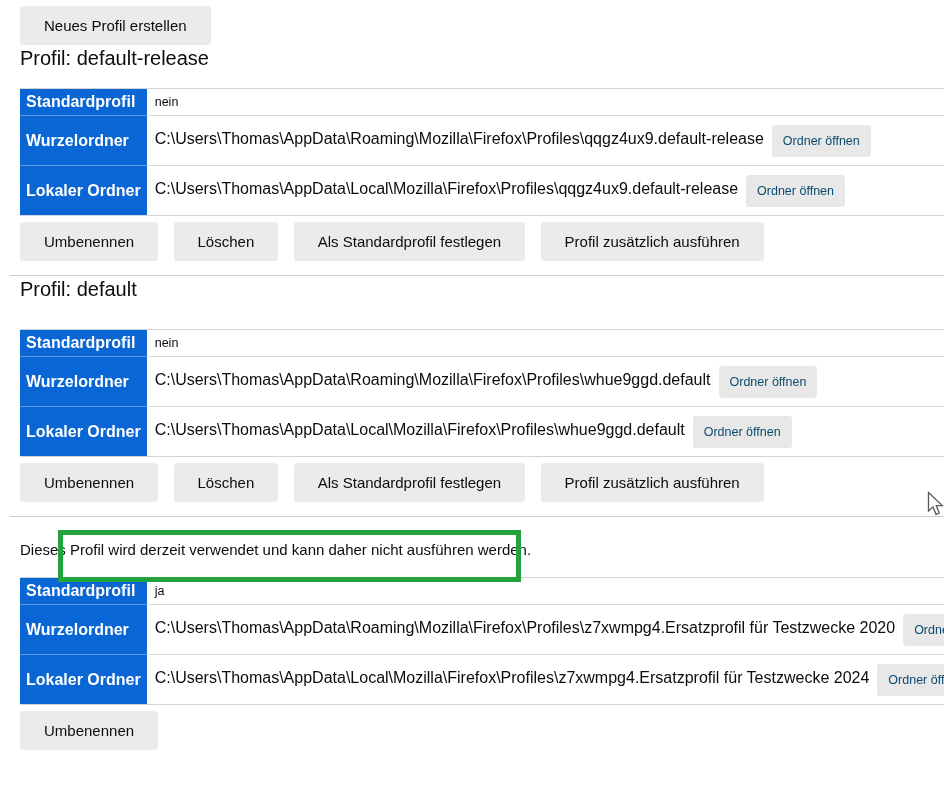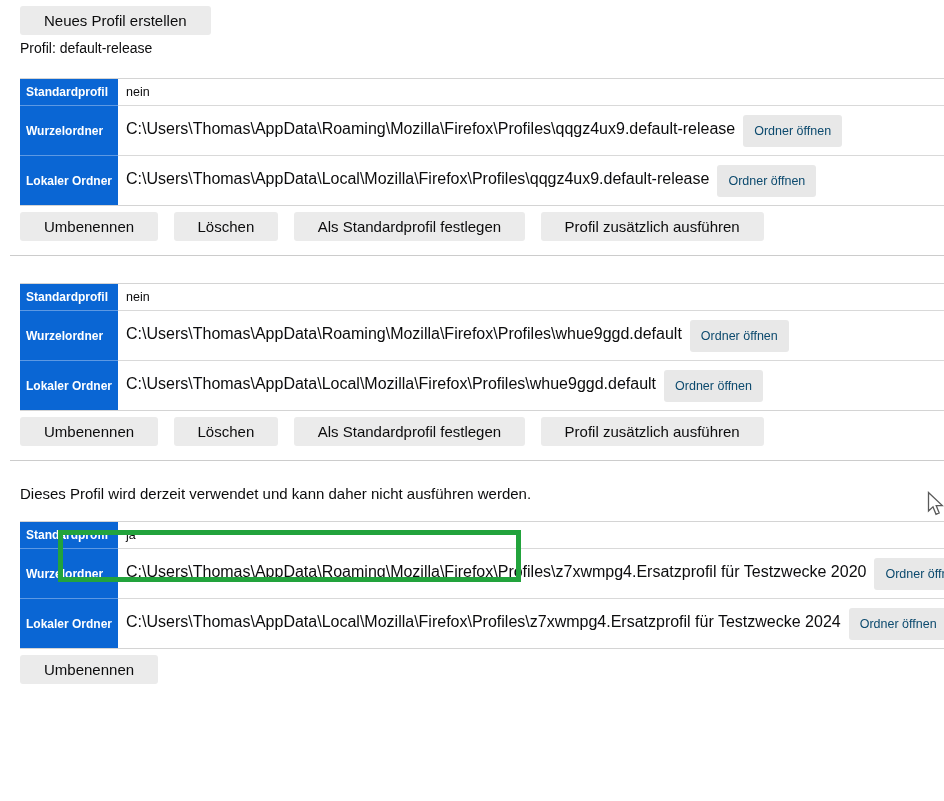--- a/index.html
+++ b/index.html
@@ -18,29 +18,29 @@
 
   
   .btn {
     display: inline-block;
     background: #ebebeb;
     border: none;
     border-radius: 3px;
     color: #0c0c0d;
     font-family: inherit;
     font-size: 15px;
-    height: 29px;
+    height: 39px;
     padding: 0 24px;
     cursor: default;
     white-space: nowrap;
   }
   .create-btn { margin: 6px 0 0 20px; }
 
   h2.profile-title {
-    font-size: 14px;
+    font-size: 20px;
     font-weight: 400;
     line-height: 26px;
     margin: 0 0 0 20px;
     color: #0c0c0d;
   }
   .title-1 { margin-top: 24px; }
   .title-2 { margin-top: 9px; }
   .title-3 { margin-top: 21px; }
 
   hr.section-sep {
@@ -58,21 +58,21 @@
     border-bottom: 1px solid #d4d4d4;
     table-layout: auto;
   }
   .t-1 { margin-top: 17px; }
   .t-2 { margin-top: 27px; }
   .t-3 { margin-top: 18px; }
 
   th.cell-label {
     background: #0a66d4;
     color: #ffffff;
-    font-size: 12px;
+    font-size: 16px;
     font-weight: 700;
     text-align: left;
     vertical-align: middle;
     padding: 0 6px;
     width: 85px;
     min-width: 85px;
     white-space: nowrap;
   }
   tr + tr th.cell-label { border-top: 1px solid #5d99e3; }
   td.cell-value {
@@ -169,20 +169,21 @@
     <button class="btn">Löschen</button>
     <button class="btn">Als Standardprofil festlegen</button>
     <button class="btn">Profil zusätzlich ausführen</button>
   </div>
 </section>
 
 <hr class="section-sep">
 
 
 <section>
+  <h2 class="profile-title title-2">Profil: default</h2>
 
   <table class="profile-table t-2">
     <tbody>
         <tr class="row-compact">
       <th class="cell-label">Standardprofil</th>
       <td class="cell-value">nein</td>
     </tr>
     <tr class="row-tall">
       <th class="cell-label">Wurzelordner</th>
       <td class="cell-value">

